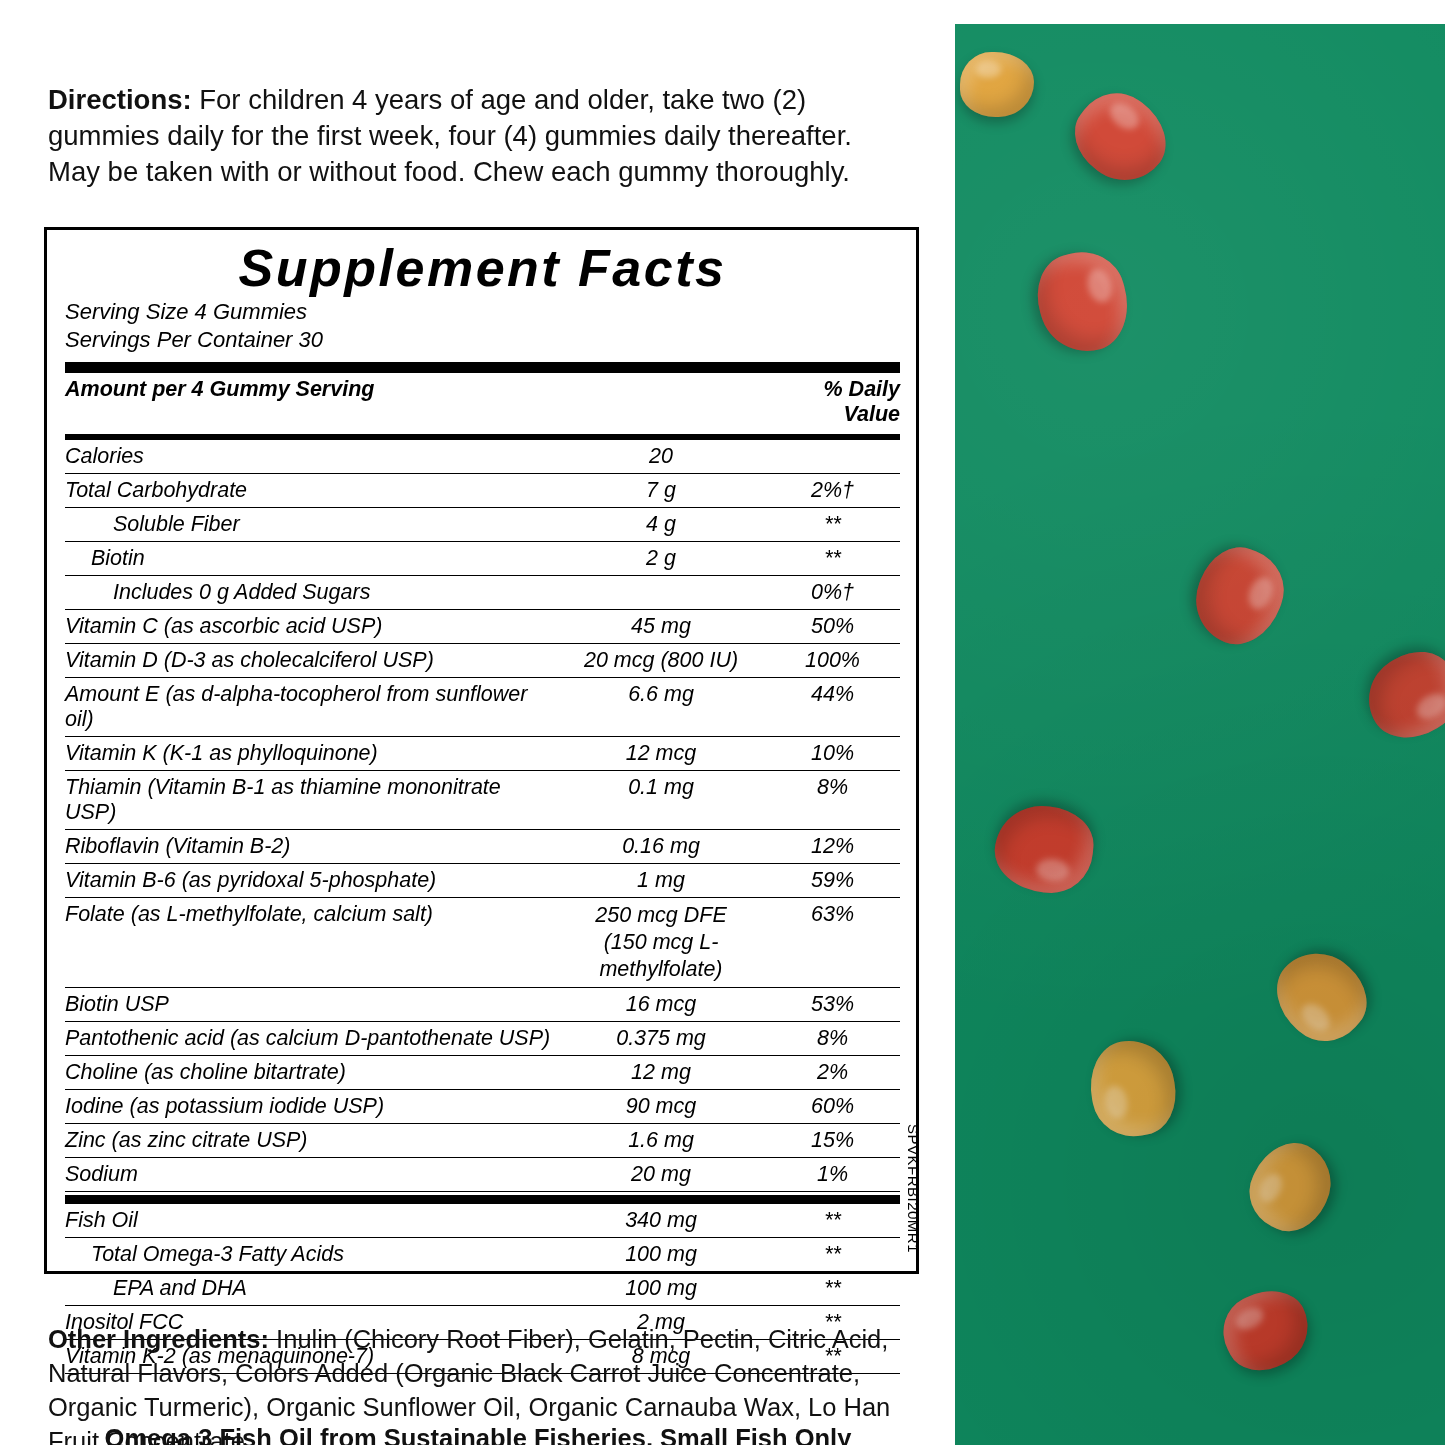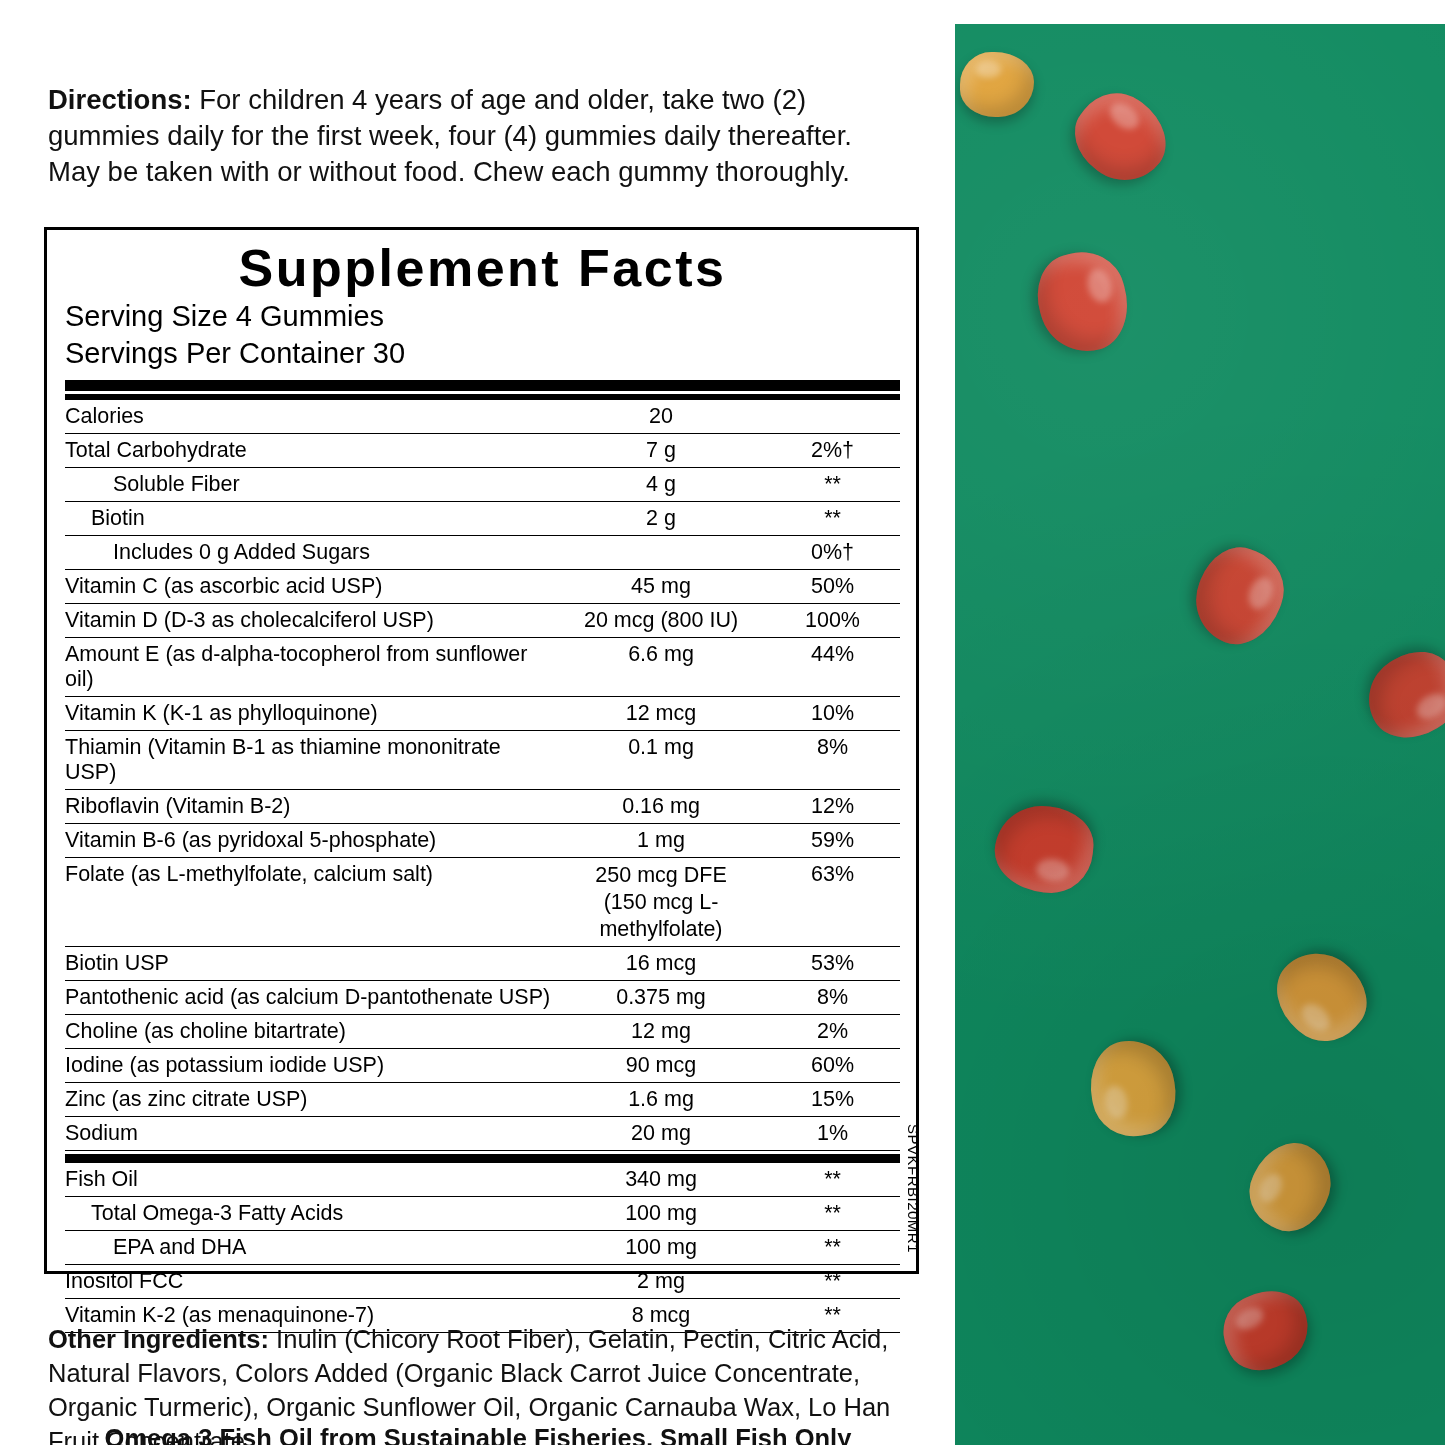--- a/index.html
+++ b/index.html
@@ -50,36 +50,37 @@
   #sf-box {
     position: absolute;
     left: 44px;
     top: 203px;
     width: 875px;
     height: 1047px;
     border: 3px solid #000000;
     box-sizing: border-box;
     background: #ffffff;
     padding: 0 16px 0 18px;
+    font-style: italic;
   }
 
   #sf-title {
     font-family: "Liberation Sans", sans-serif;
     font-weight: bold;
     font-size: 52px;
     letter-spacing: 2.5px;
     text-align: center;
     color: #000000;
     margin-top: 11px;
     margin-bottom: 2px;
     line-height: 1.05;
   }
 
   .serving-line {
-    font-size: 29px;
+    font-size: 22px;
     color: #000;
     line-height: 1.28;
   }
 
   .rule-thick {
     border-top: 11px solid #000;
     margin-top: 8px;
   }
 
   table.sf {
@@ -204,20 +205,24 @@
 
     <div id="sf-box">
       <div id="sf-title">Supplement Facts</div>
       <div class="serving-line">Serving Size 4 Gummies</div>
       <div class="serving-line">Servings Per Container 30</div>
 
       <div class="rule-thick"></div>
 
       <table class="sf">
         <tbody id="sf-rows">
+            <tr class="hdr">
+              <td class="c-name" colspan="2">Amount per 4 Gummy Serving</td>
+              <td class="c-dv c-dvhdr">% Daily Value</td>
+            </tr>
             <tr class="sep-thick">
               <td colspan="3">
                 <hr style="border-top: 6px solid rgb(0, 0, 0);">
               </td>
             </tr>
             <tr>
               <td class="c-name">Calories</td>
               <td class="c-amt">20</td>
               <td class="c-dv"></td>
             </tr>

